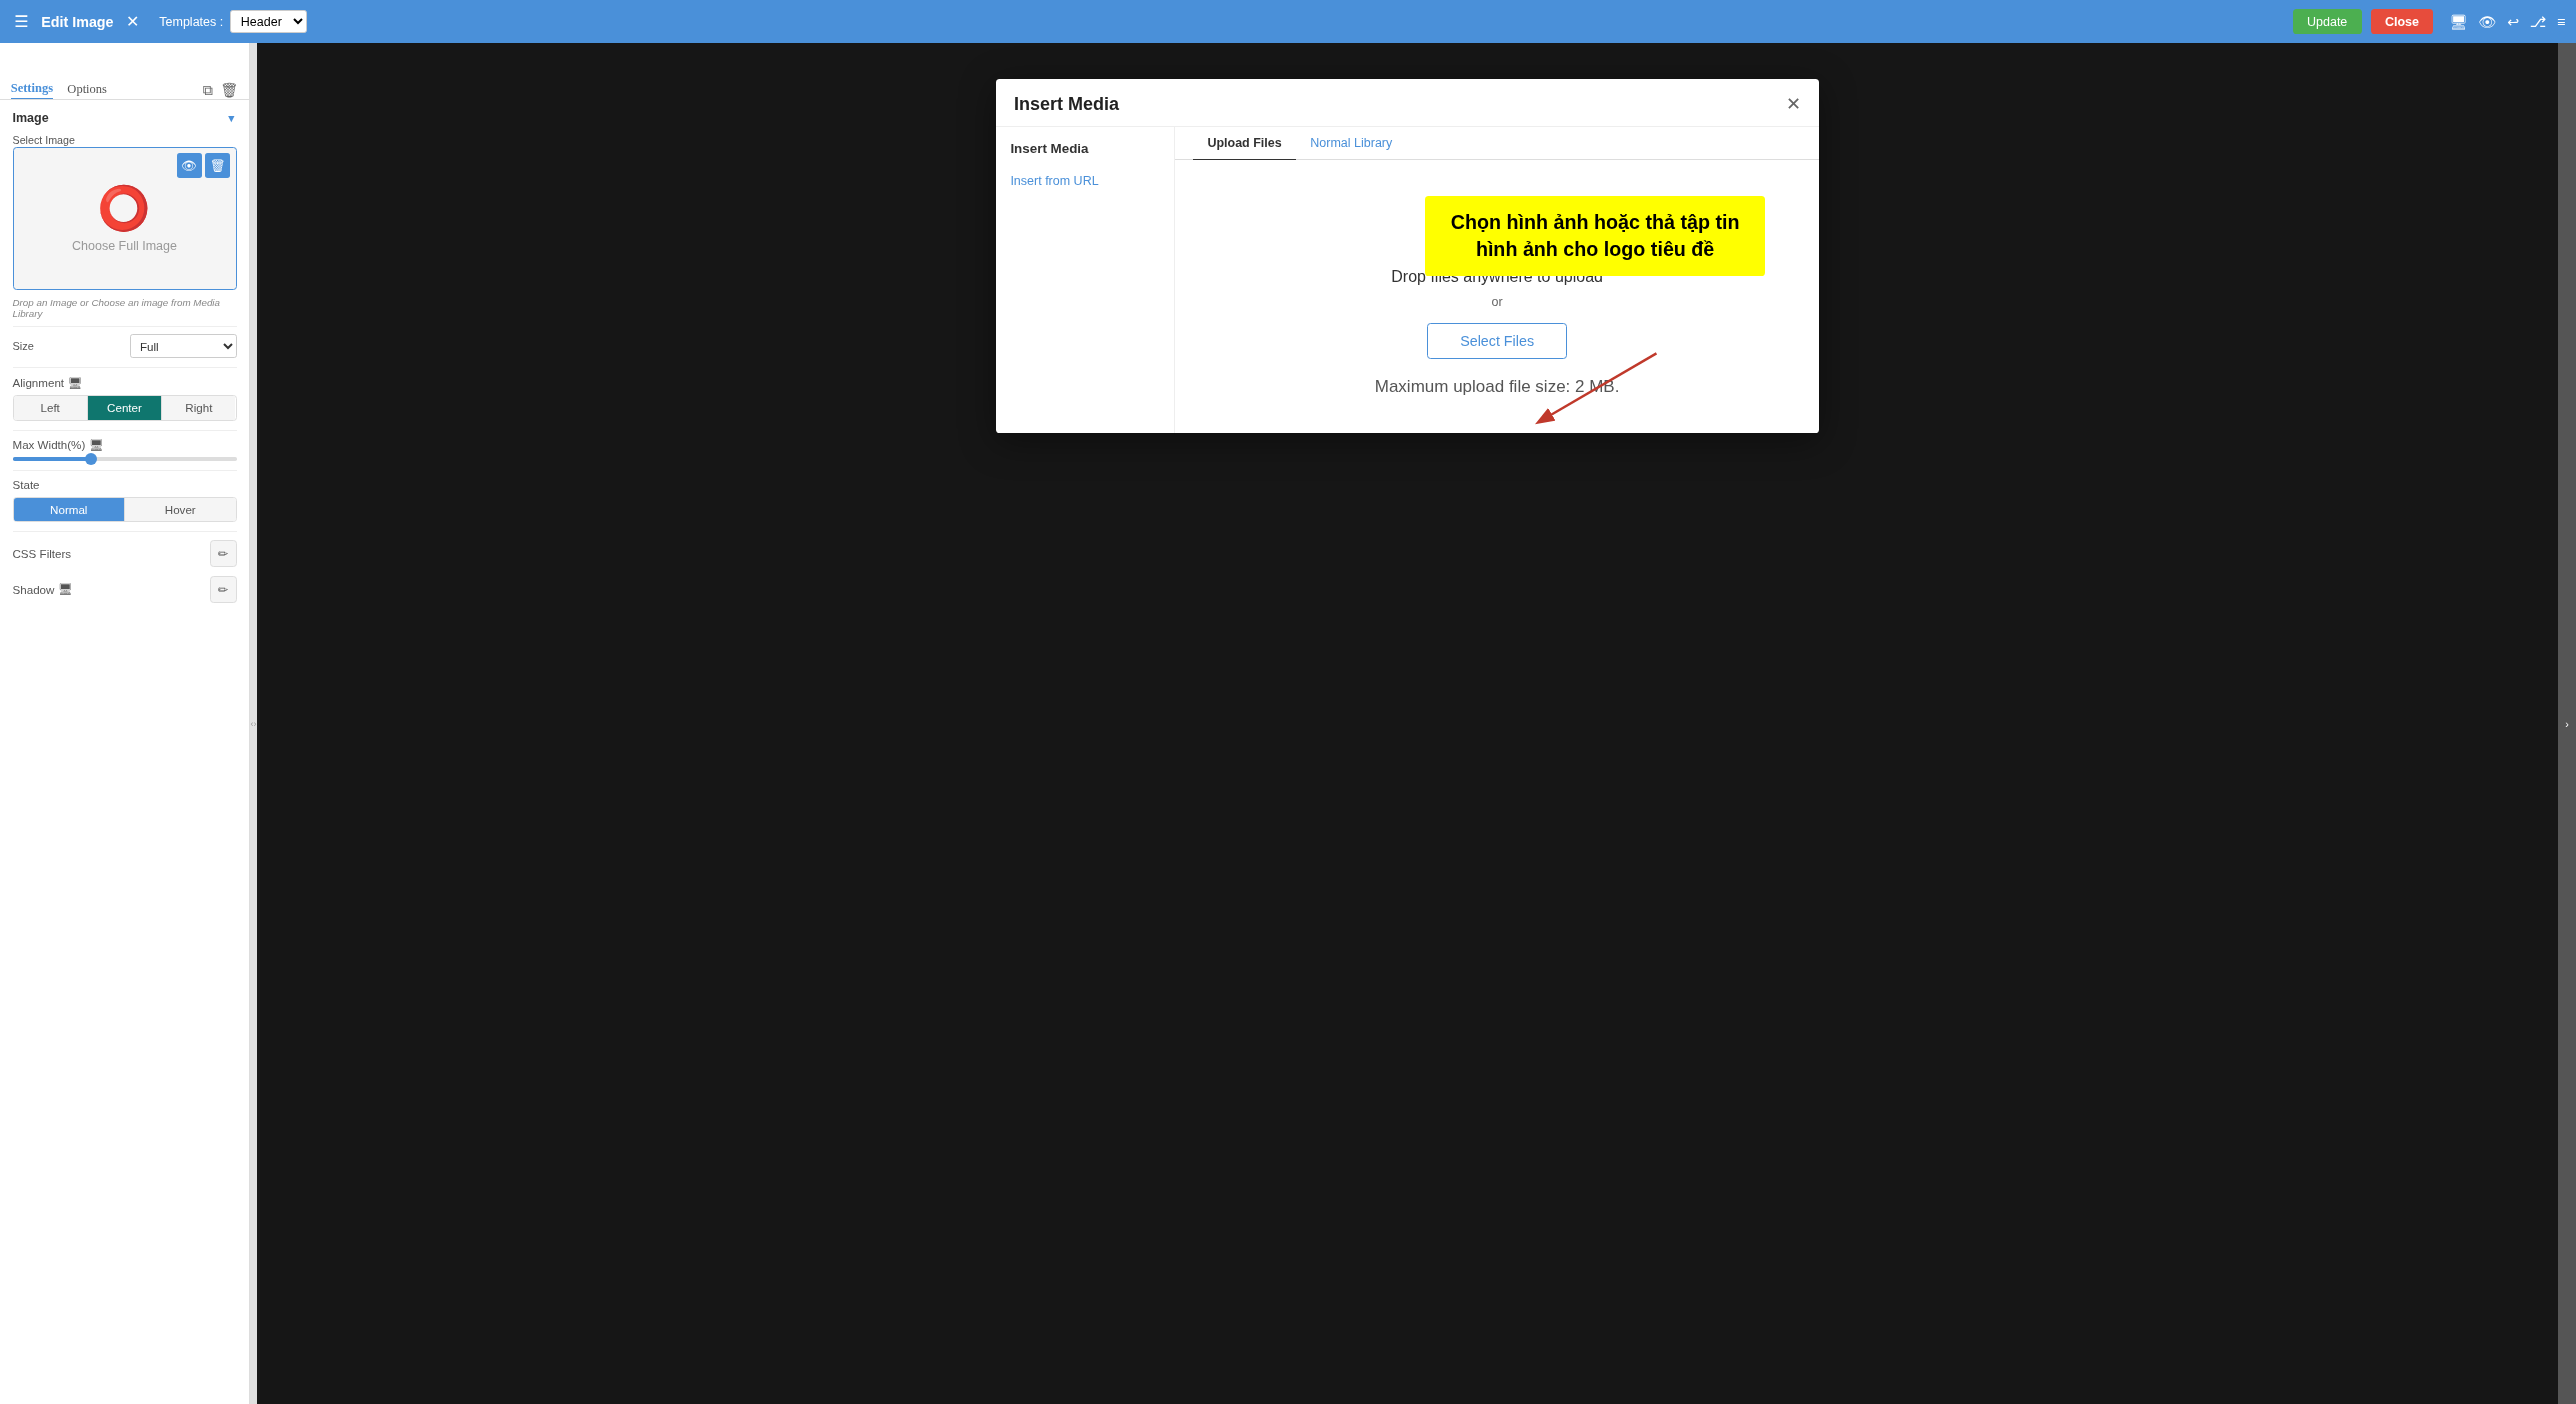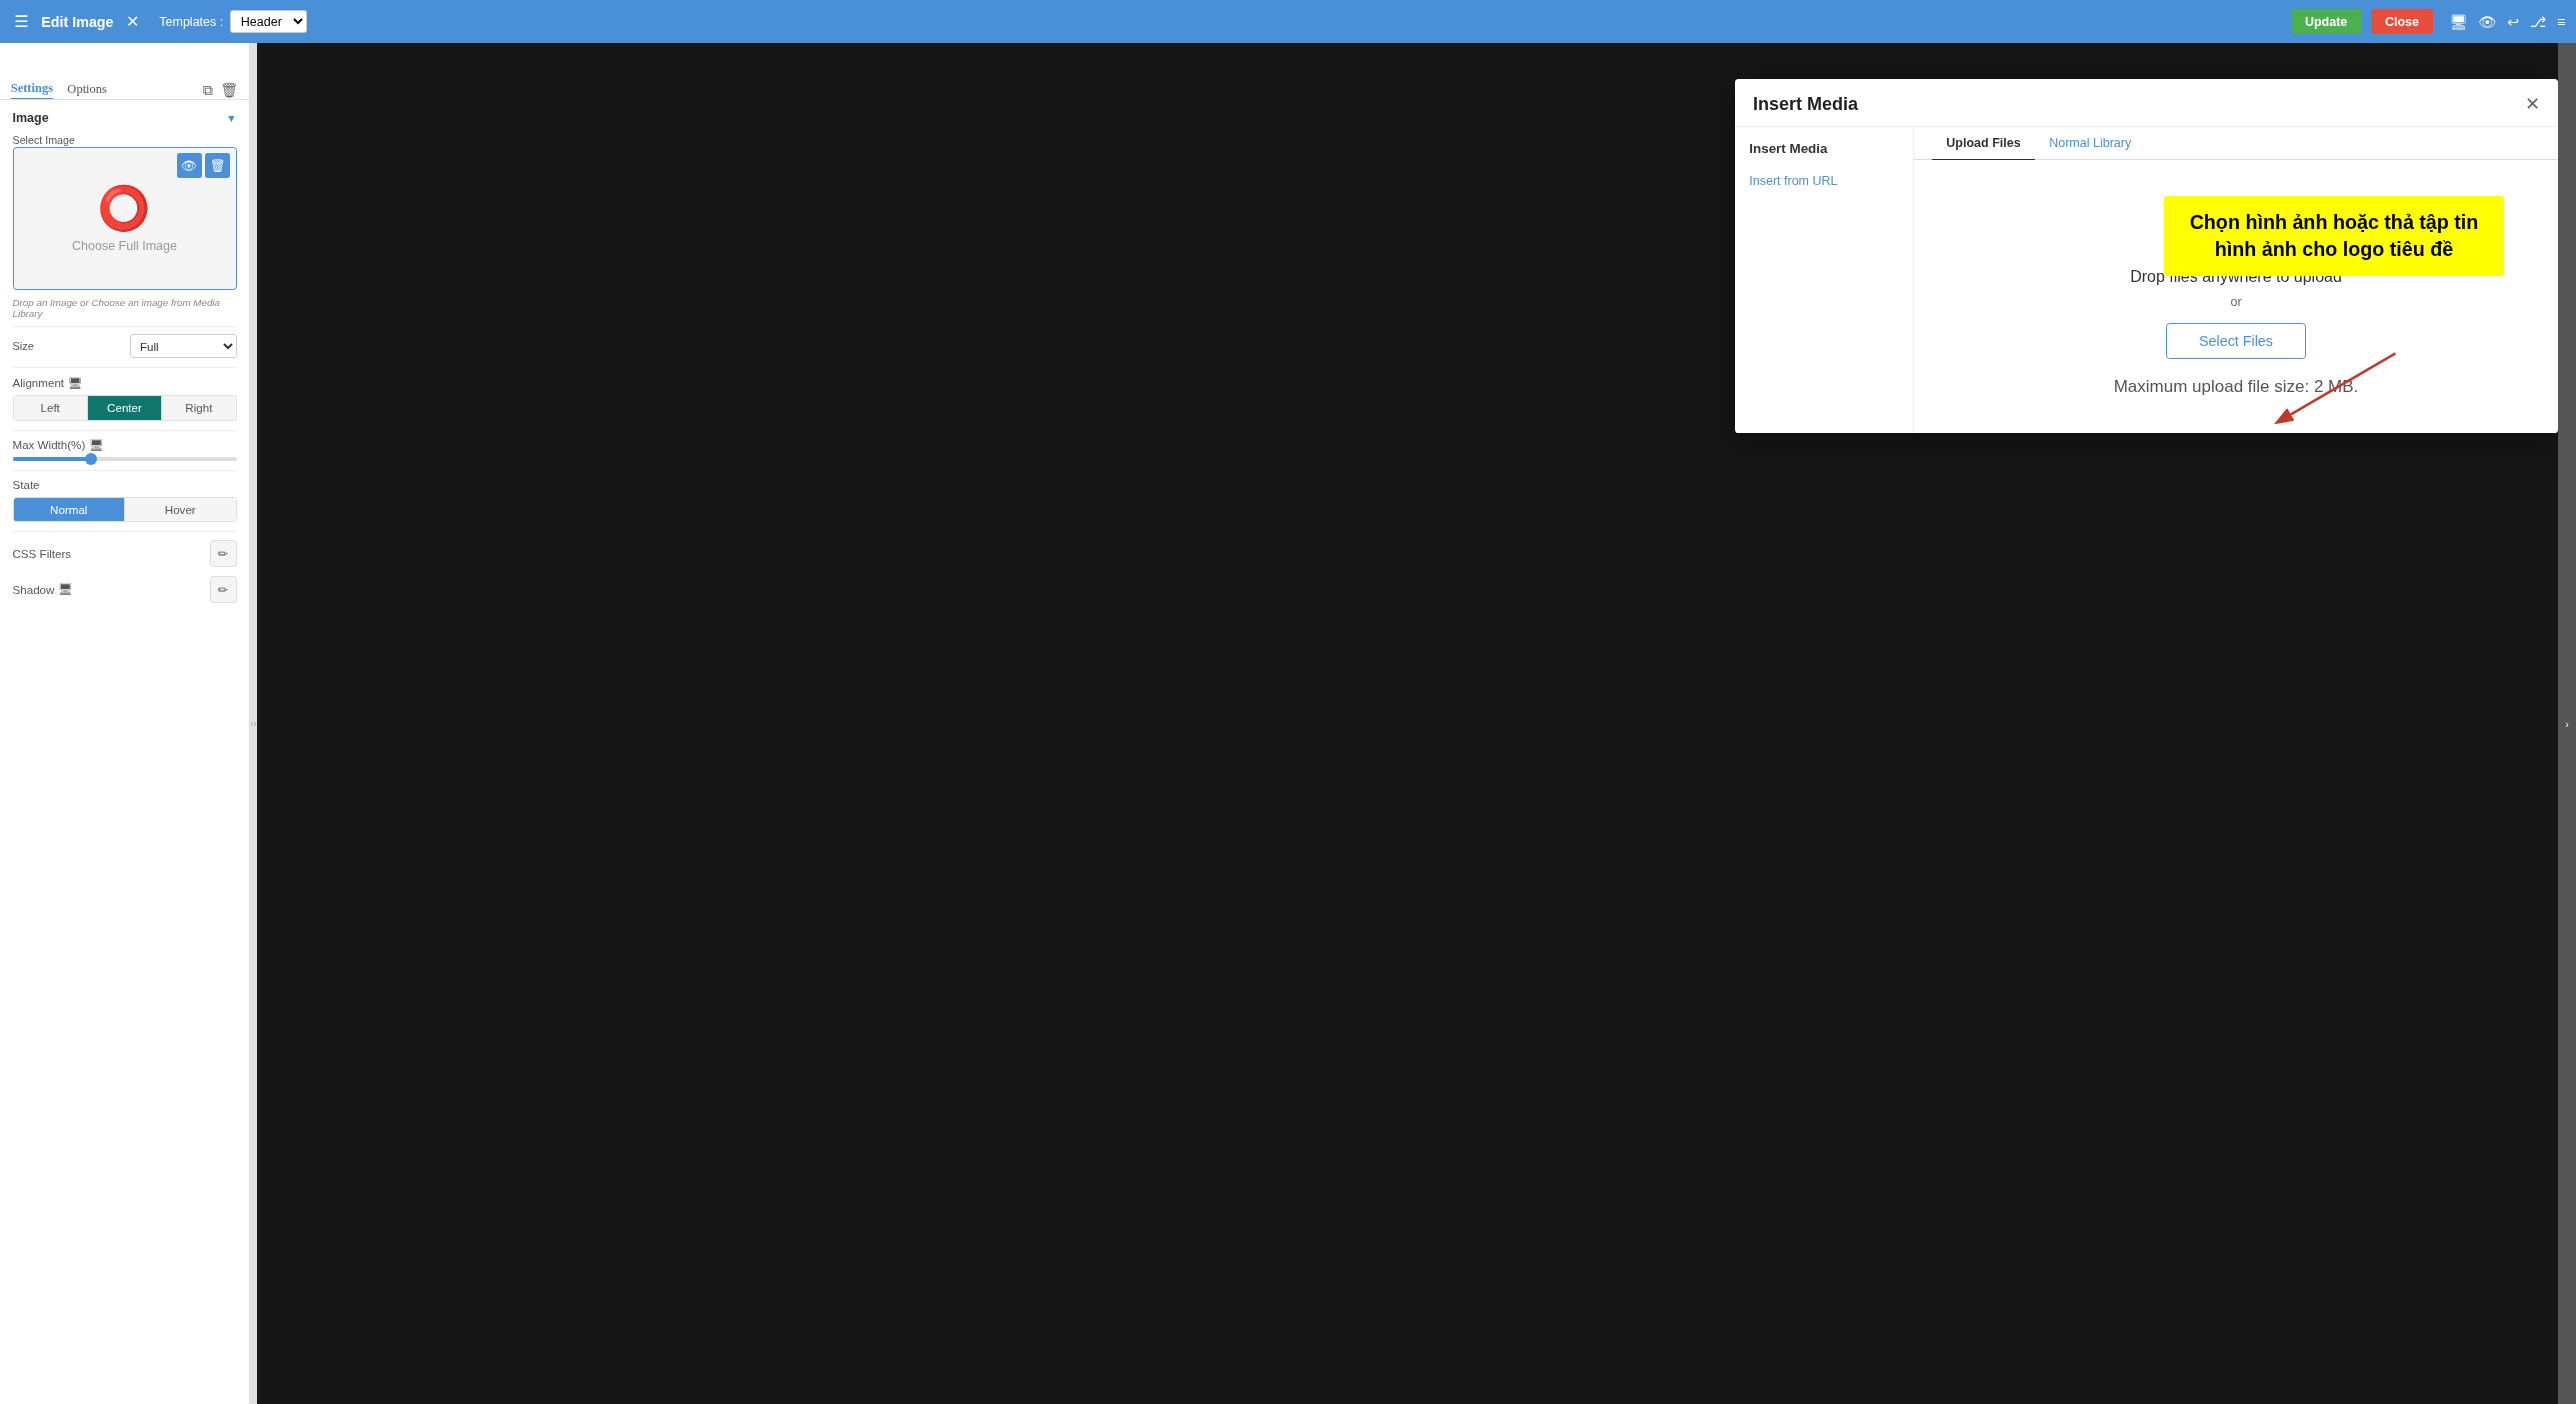--- a/index.html
+++ b/index.html
@@ -13,21 +13,21 @@
       height: 43px;
       padding: 0 10.7px;
       gap: 9px;
     }
     .top-bar-menu { color: white; font-size: 16px; cursor: pointer; padding: 3.6px; }
     .top-bar-title { color: white; font-weight: 600; font-size: 14.3px; flex: 0 0 auto; }
     .top-bar-close-x { color: white; font-size: 16px; cursor: pointer; padding: 3.6px; }
     .top-bar-templates { display: flex; align-items: center; gap: 7.2px; margin-left: 7.2px; color: white; font-size: 12.5px; }
     .top-bar-templates select { font-size: 12.5px; padding: 2.7px 5.4px; border: 0.9px solid #ccc; border-radius: 2.7px; background: white; }
     .top-bar-spacer { flex: 1; }
-    .btn-update { background: #4caf50; color: white; border: none; padding: 5.4px 14.3px; border-radius: 3.6px; font-size: 12.5px; cursor: pointer; font-weight: 700; }
+    .btn-update { background: #4caf50; color: white; border: none; padding: 5.4px 14.3px; border-radius: 3.6px; font-size: 12.5px; cursor: pointer; font-weight: 400; }
     .btn-close-red { background: #e74c3c; color: white; border: none; padding: 5.4px 14.3px; border-radius: 3.6px; font-size: 12.5px; cursor: pointer; font-weight: 600; }
     .top-bar-icons { display: flex; gap: 10.7px; align-items: center; margin-left: 7.2px; }
     .top-bar-icon { color: white; font-size: 14.3px; cursor: pointer; }
 
     
     .main-layout { display: flex; height: calc(100vh - 43px); }
 
     
     .left-sidebar {
       width: 250px;
@@ -158,21 +158,21 @@
       color: #999;
       font-size: 9px;
     }
 
     
     .modal-backdrop {
       position: absolute;
       inset: 0;
       display: flex;
       align-items: flex-start;
-      justify-content: flex-end;
+      justify-content: center;
       padding-top: 36px;
     }
 
     .modal {
       background: white;
       border-radius: 3.6px;
       width: 823px;
       max-height: 644px;
       display: flex;
       flex-direction: column;

